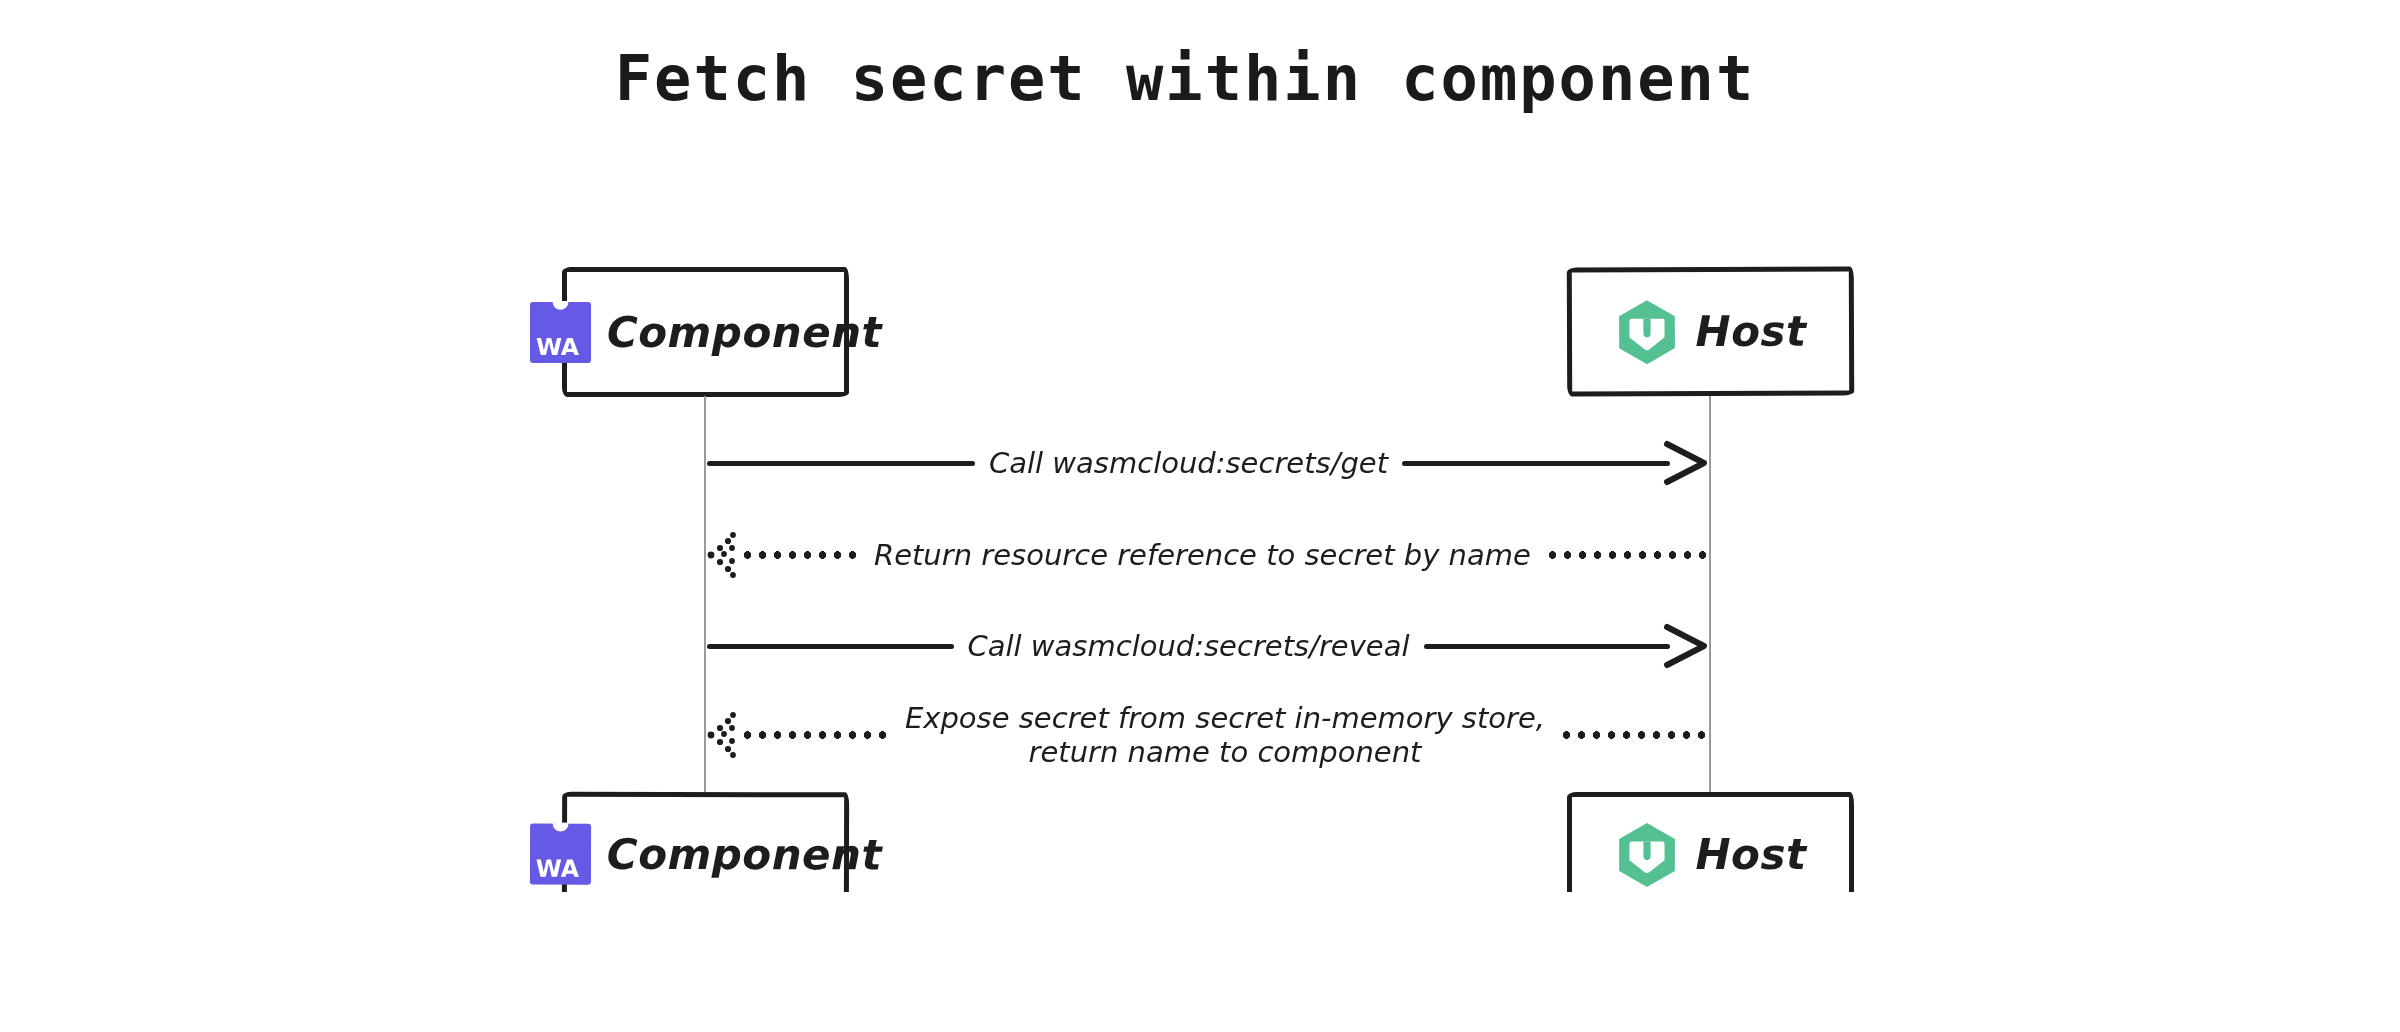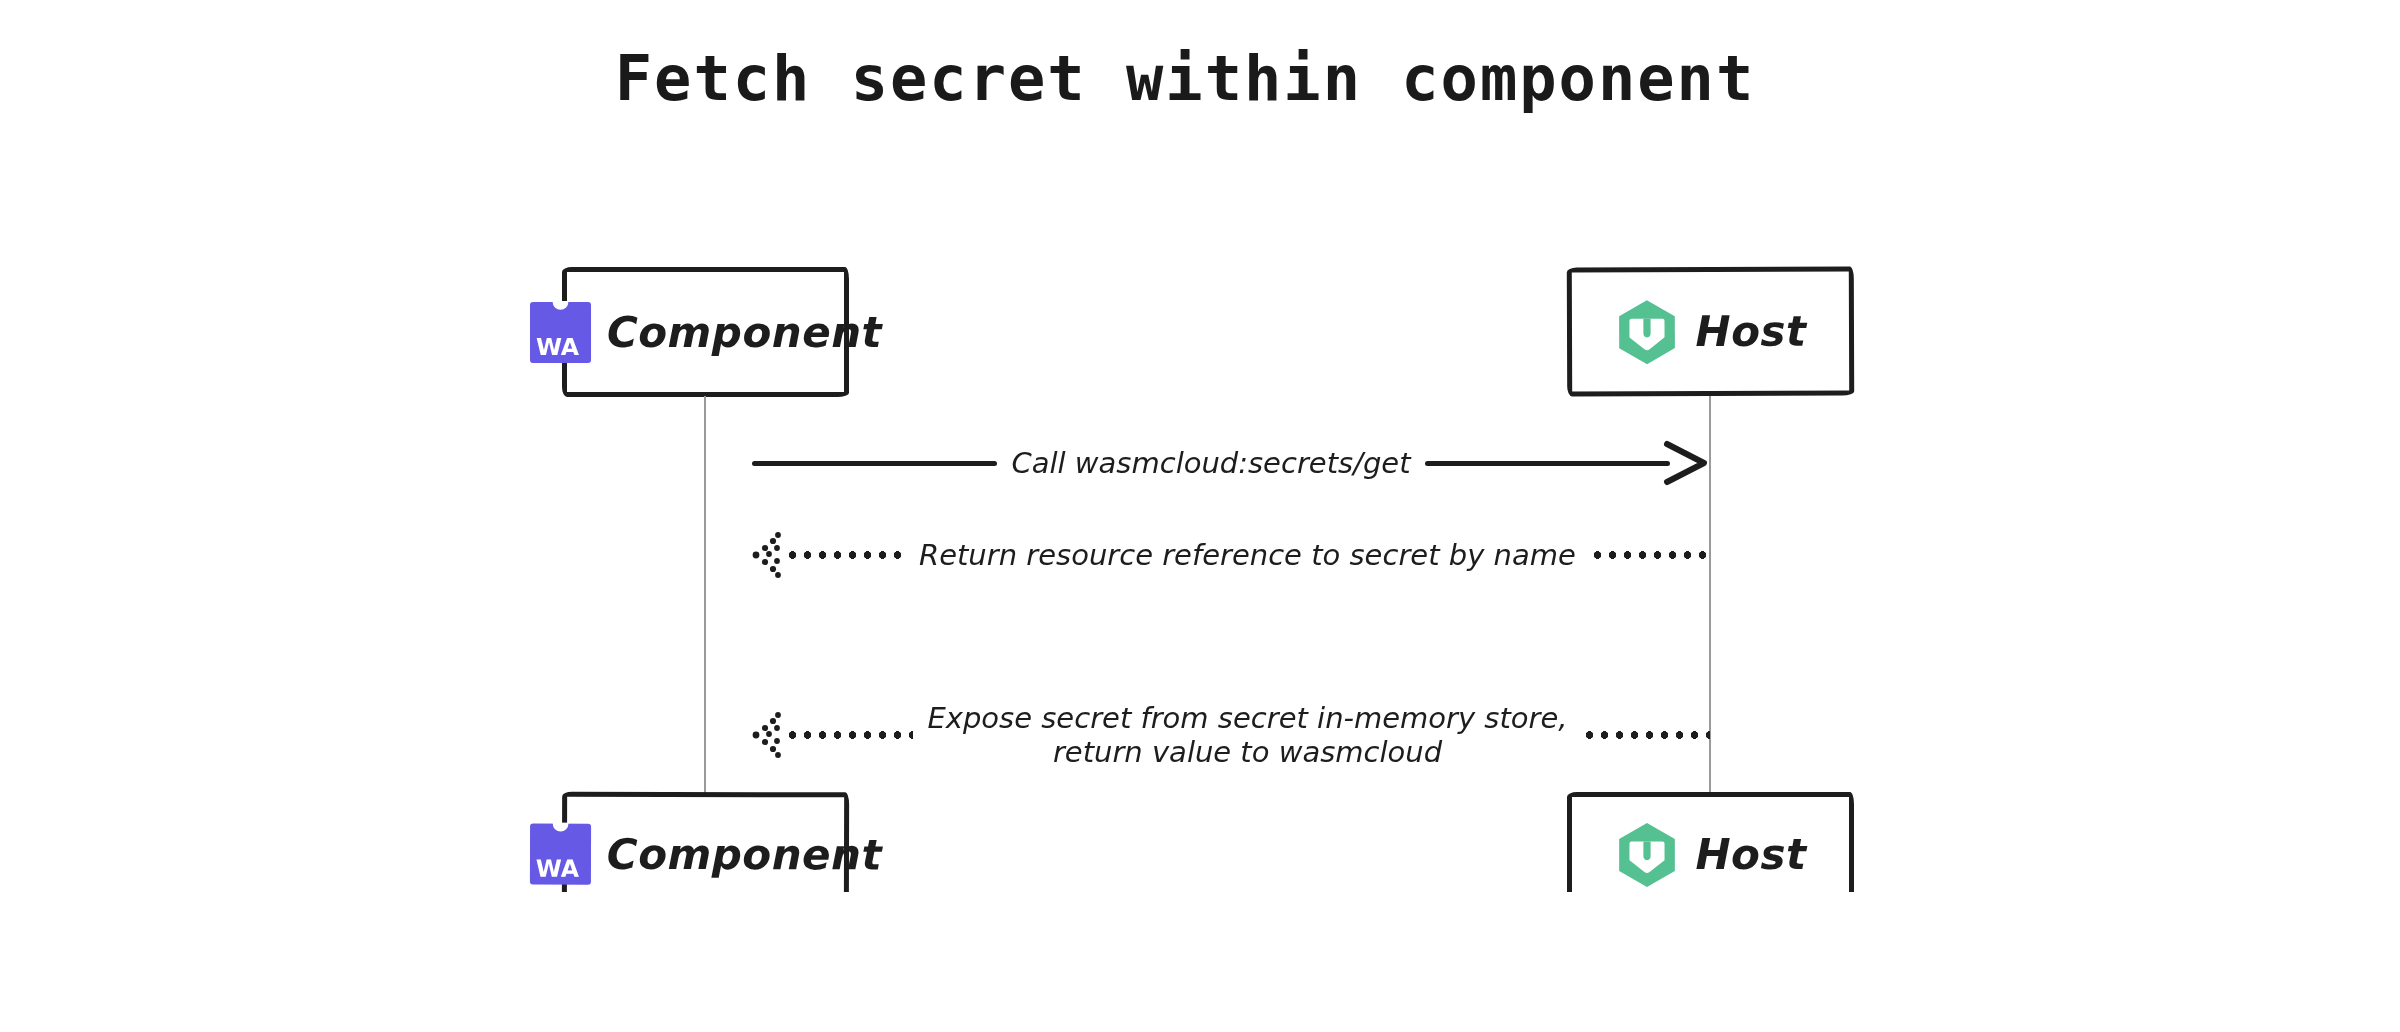--- a/index.html
+++ b/index.html
@@ -70,21 +70,20 @@
   }
   .lifeline.left{left:704px;}
   .lifeline.right{left:1709px;}
   
   .msg{
     position:absolute;
     left:707px;
     width:1003px;
     display:flex;
     align-items:center;
-    padding-left:45px;
   }
   .msg.m1{top:435px;height:56px;}
   .msg.m2{top:527px;height:56px;}
   .msg.m3{top:618px;height:56px;}
   .msg.m4{top:690px;height:90px;}
   .seg{flex:1 1 auto;}
   .seg.solid{
     height:5px;
     background:var(--ink);
     border-radius:3px;
@@ -160,40 +159,48 @@
         <circle cx="25" cy="29" r="2.9"></circle>
         <circle cx="26" cy="3" r="2.9"></circle>
         <circle cx="26" cy="43" r="2.9"></circle>
       </g>
     </svg>
     <div class="seg dots fixed120"></div>
     <div class="msg-label hand">Return resource reference to secret by name</div>
     <div class="seg dots"></div>
   </div>
 
+  <div class="msg m3">
+    <div class="seg solid"></div>
+    <div class="msg-label hand">Call wasmcloud:secrets/reveal</div>
+    <div class="seg solid"></div>
+    <svg class="head-right" width="48" height="48" viewBox="0 0 48 48">
+      <path d="M5,5 L42,24 L5,43" fill="none" stroke="var(--ink)" stroke-width="6" stroke-linecap="round" stroke-linejoin="round"></path>
+    </svg>
+  </div>
 
   <div class="msg m4">
     <svg class="head-left-dots" width="30" height="46" viewBox="0 0 30 46">
       <g fill="var(--ink)">
         <circle cx="4" cy="23" r="3.4"></circle>
         <circle cx="13" cy="16" r="3.1"></circle>
         <circle cx="13" cy="30" r="3.1"></circle>
         <circle cx="17" cy="22" r="2.9"></circle>
         <circle cx="21" cy="9" r="3.1"></circle>
         <circle cx="21" cy="37" r="3.1"></circle>
         <circle cx="25" cy="16" r="2.9"></circle>
         <circle cx="25" cy="29" r="2.9"></circle>
         <circle cx="26" cy="3" r="2.9"></circle>
         <circle cx="26" cy="43" r="2.9"></circle>
       </g>
     </svg>
     <div class="seg dots"></div>
     <div class="msg-label hand two-line">
       <span>Expose secret from secret in-memory store,</span>
-      <span>return value to wasmcloud</span>
+      <span>return name to component</span>
     </div>
     <div class="seg dots"></div>
   </div>
 
   <div class="actor bl">
     <svg class="actor-icon" width="63" height="63" viewBox="0 0 64 64">
       <rect x="1" y="1" width="62" height="62" rx="3" style="fill:var(--component-purple)"></rect>
       <circle cx="32" cy="1" r="8" fill="#ffffff"></circle>
       <text x="7" y="55" font-family="DejaVu Sans, sans-serif" font-size="24" font-weight="bold" fill="#ffffff">WA</text>
     </svg>

